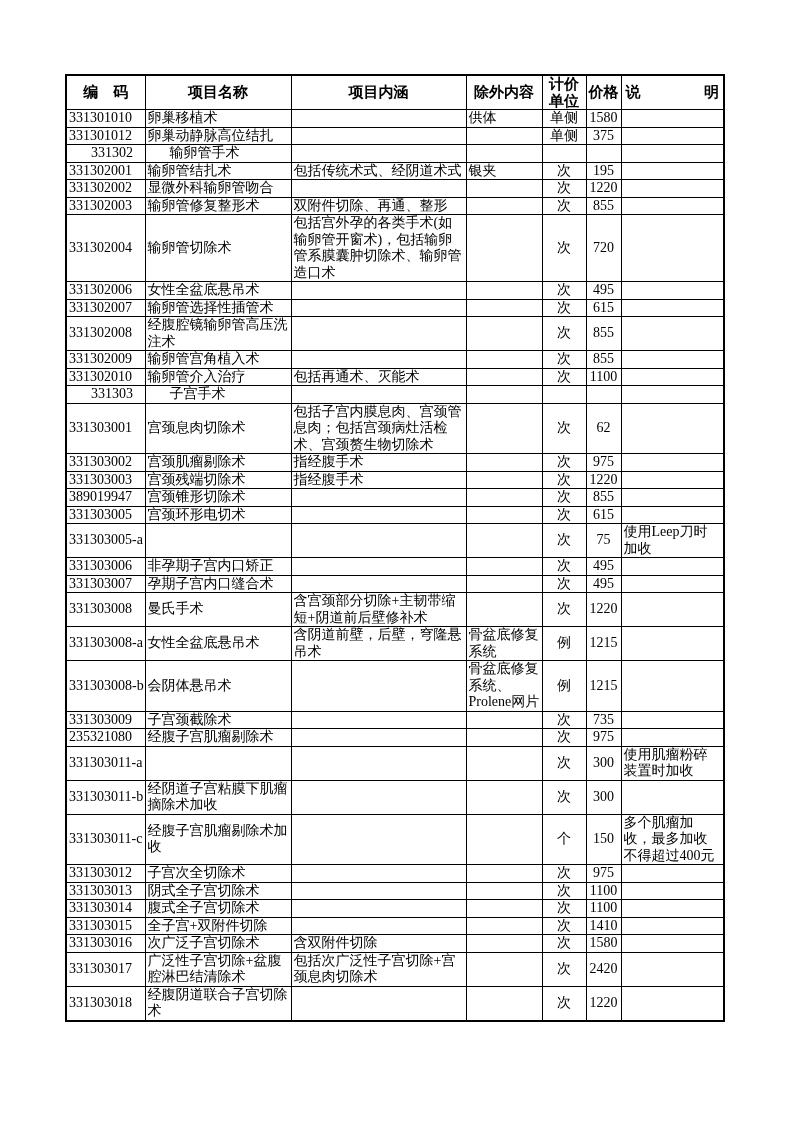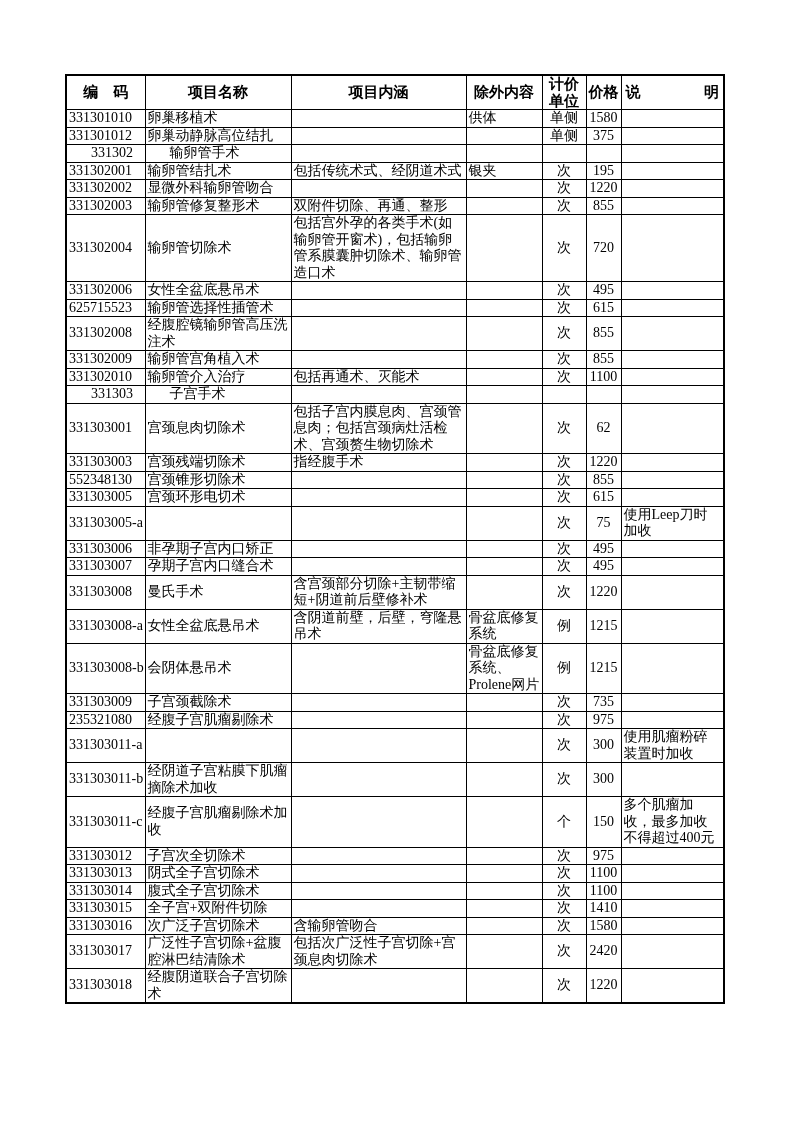--- a/index.html
+++ b/index.html
@@ -149,21 +149,21 @@
         <tr>
           <td class="c-code">331302006</td>
           <td class="c-name">女性全盆底悬吊术</td>
           <td class="c-content"></td>
           <td class="c-exclude"></td>
           <td class="c-unit">次</td>
           <td class="c-price">495</td>
           <td class="c-note"></td>
         </tr>
         <tr>
-          <td class="c-code">625715523</td>
+          <td class="c-code">331302007</td>
           <td class="c-name">输卵管选择性插管术</td>
           <td class="c-content"></td>
           <td class="c-exclude"></td>
           <td class="c-unit">次</td>
           <td class="c-price">615</td>
           <td class="c-note"></td>
         </tr>
         <tr>
           <td class="c-code">331302008</td>
           <td class="c-name">经腹腔镜输卵管高压洗注术</td>
@@ -203,30 +203,39 @@
         <tr>
           <td class="c-code">331303001</td>
           <td class="c-name">宫颈息肉切除术</td>
           <td class="c-content">包括子宫内膜息肉、宫颈管息肉；包括宫颈病灶活检术、宫颈赘生物切除术</td>
           <td class="c-exclude"></td>
           <td class="c-unit">次</td>
           <td class="c-price">62</td>
           <td class="c-note"></td>
         </tr>
         <tr>
+          <td class="c-code">331303002</td>
+          <td class="c-name">宫颈肌瘤剔除术</td>
+          <td class="c-content">指经腹手术</td>
+          <td class="c-exclude"></td>
+          <td class="c-unit">次</td>
+          <td class="c-price">975</td>
+          <td class="c-note"></td>
+        </tr>
+        <tr>
           <td class="c-code">331303003</td>
           <td class="c-name">宫颈残端切除术</td>
           <td class="c-content">指经腹手术</td>
           <td class="c-exclude"></td>
           <td class="c-unit">次</td>
           <td class="c-price">1220</td>
           <td class="c-note"></td>
         </tr>
         <tr>
-          <td class="c-code">552348130</td>
+          <td class="c-code">389019947</td>
           <td class="c-name">宫颈锥形切除术</td>
           <td class="c-content"></td>
           <td class="c-exclude"></td>
           <td class="c-unit">次</td>
           <td class="c-price">855</td>
           <td class="c-note"></td>
         </tr>
         <tr>
           <td class="c-code">331303005</td>
           <td class="c-name">宫颈环形电切术</td>
@@ -367,21 +376,21 @@
           <td class="c-name">全子宫+双附件切除</td>
           <td class="c-content"></td>
           <td class="c-exclude"></td>
           <td class="c-unit">次</td>
           <td class="c-price">1410</td>
           <td class="c-note"></td>
         </tr>
         <tr>
           <td class="c-code">331303016</td>
           <td class="c-name">次广泛子宫切除术</td>
-          <td class="c-content">含输卵管吻合</td>
+          <td class="c-content">含双附件切除</td>
           <td class="c-exclude"></td>
           <td class="c-unit">次</td>
           <td class="c-price">1580</td>
           <td class="c-note"></td>
         </tr>
         <tr>
           <td class="c-code">331303017</td>
           <td class="c-name">广泛性子宫切除+盆腹腔淋巴结清除术</td>
           <td class="c-content">包括次广泛性子宫切除+宫颈息肉切除术</td>
           <td class="c-exclude"></td>

